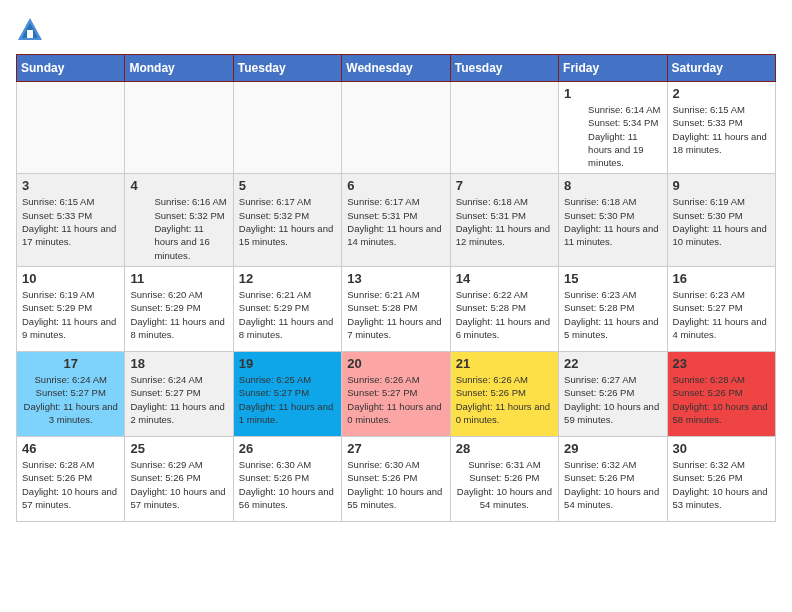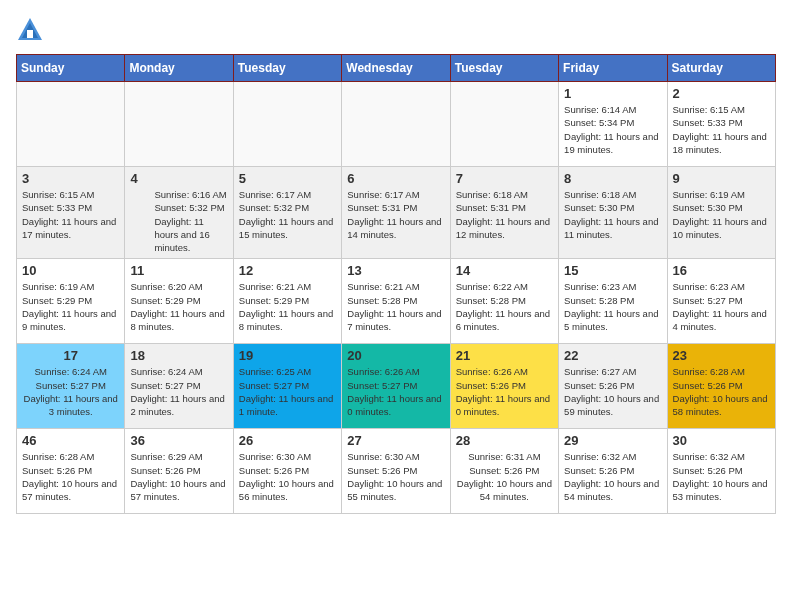--- a/index.html
+++ b/index.html
@@ -115,21 +115,21 @@
   </thead>
   <tbody id="calendar-body">
   <tr>
         <td class="empty"></td>
         <td class="empty"></td>
         <td class="empty"></td>
         <td class="empty"></td>
         <td class="empty"></td>
         <td>
           <div class="day-number">1</div>
-          <div class="day-detail" style="white-space: pre-line;">Sunrise: 6:14 AM
+          <div class="day-detail" style="white-space: pre-line; margin-left: 24px;">Sunrise: 6:14 AM
 Sunset: 5:34 PM
 Daylight: 11 hours and 19 minutes.</div>
         </td>
         <td>
           <div class="day-number">2</div>
           <div class="day-detail" style="white-space: pre-line;">Sunrise: 6:15 AM
 Sunset: 5:33 PM
 Daylight: 11 hours and 18 minutes.</div>
         </td>
       </tr>
@@ -233,54 +233,54 @@
           <div class="day-detail" style="white-space: pre-line;">Sunrise: 6:24 AM
 Sunset: 5:27 PM
 Daylight: 11 hours and 2 minutes.</div>
         </td>
         <td style="background: #0ea5e9;">
           <div class="day-number">19</div>
           <div class="day-detail" style="white-space: pre-line;">Sunrise: 6:25 AM
 Sunset: 5:27 PM
 Daylight: 11 hours and 1 minute.</div>
         </td>
-        <td style="background: #14b8a6;">
+        <td style="background: #fca5a5;">
           <div class="day-number">20</div>
           <div class="day-detail" style="white-space: pre-line;">Sunrise: 6:26 AM
 Sunset: 5:27 PM
 Daylight: 11 hours and 0 minutes.</div>
         </td>
         <td style="background: #fde047;">
           <div class="day-number">21</div>
           <div class="day-detail" style="white-space: pre-line;">Sunrise: 6:26 AM
 Sunset: 5:26 PM
 Daylight: 11 hours and 0 minutes.</div>
         </td>
         <td style="background: rgb(240, 240, 240);">
           <div class="day-number">22</div>
           <div class="day-detail" style="white-space: pre-line;">Sunrise: 6:27 AM
 Sunset: 5:26 PM
 Daylight: 10 hours and 59 minutes.</div>
         </td>
-        <td style="background: #eab308;">
+        <td style="background: #ef4444;">
           <div class="day-number">23</div>
           <div class="day-detail" style="white-space: pre-line;">Sunrise: 6:28 AM
 Sunset: 5:26 PM
 Daylight: 10 hours and 58 minutes.</div>
         </td>
       </tr>
       <tr>
         <td>
           <div class="day-number">46</div>
           <div class="day-detail" style="white-space: pre-line;">Sunrise: 6:28 AM
 Sunset: 5:26 PM
 Daylight: 10 hours and 57 minutes.</div>
         </td>
         <td>
-          <div class="day-number">36</div>
+          <div class="day-number">25</div>
           <div class="day-detail" style="white-space: pre-line;">Sunrise: 6:29 AM
 Sunset: 5:26 PM
 Daylight: 10 hours and 57 minutes.</div>
         </td>
         <td>
           <div class="day-number">26</div>
           <div class="day-detail" style="white-space: pre-line;">Sunrise: 6:30 AM
 Sunset: 5:26 PM
 Daylight: 10 hours and 56 minutes.</div>
         </td>

